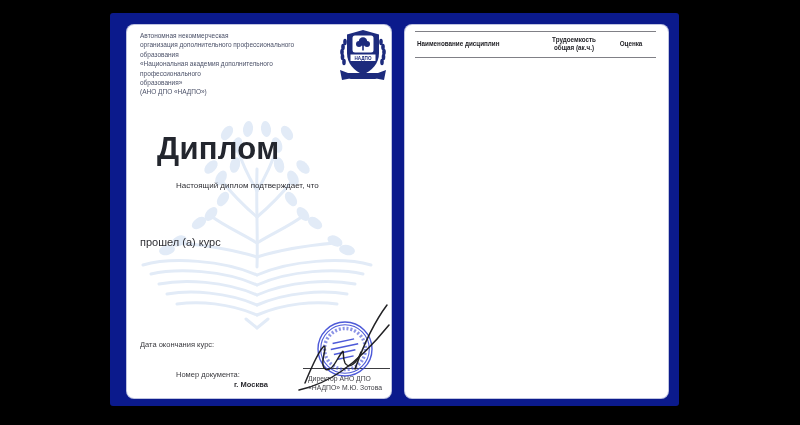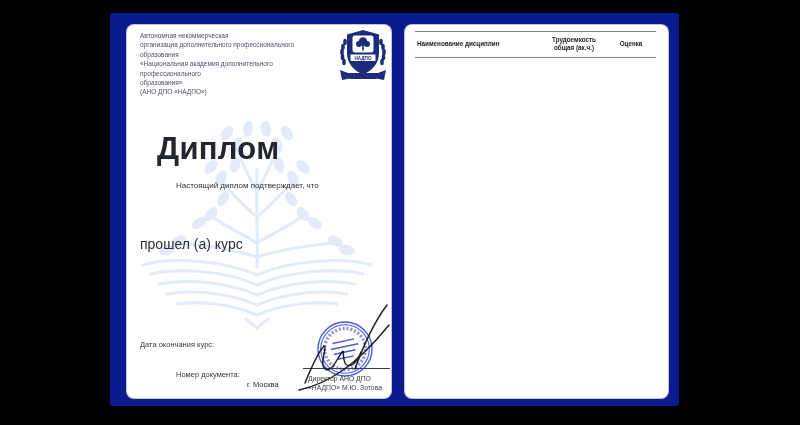--- a/index.html
+++ b/index.html
@@ -23,25 +23,25 @@
   .org-text { position:absolute; left:13px; top:6px; width:192px;
               font-size:6.5px; line-height:9.4px; color:#4b5168; z-index:2; }
   .org-text span { display:block; }
 
   .logo { position:absolute; right:1px; top:2px; width:54px; height:58px; z-index:2; }
 
   .diploma-title { position:absolute; left:30px; top:106px; font-size:31px;
                    font-weight:700; color:#23262e; letter-spacing:.3px; z-index:2; }
 
   .statement { position:absolute; left:13px; top:156px; font-size:8px; color:#2f2f34; z-index:2;margin-left:36px; }
-  .course-line { position:absolute; left:13px; top:211px; font-size:14px; color:#2f2f34; z-index:2; }
+  .course-line { position:absolute; left:13px; top:211px; font-size:11px; color:#2f2f34; z-index:2; }
 
   .date-label   { position:absolute; left:13px; top:315px; font-size:7.5px; color:#38383d; z-index:2; }
   .number-label { position:absolute; left:13px; top:345px; font-size:7.5px; color:#38383d; z-index:2;margin-left:36px; }
-  .city { position:absolute; left:120px; top:355px; font-size:7.5px; font-weight:400; color:#2b2b30; z-index:2; }
+  .city { position:absolute; left:107px; top:355px; font-size:7.5px; font-weight:700; color:#2b2b30; z-index:2; }
 
   .sig-line { position:absolute; left:176px; top:343px; width:87px; height:1px;
               background:#3c3c40; z-index:1; }
   .stamp-sign { position:absolute; left:170px; top:272px; width:94px; height:104px; z-index:2; }
   .director { position:absolute; left:181px; top:349px; font-size:6.8px; line-height:9px;
               color:#3e3e44; z-index:3; }
   .director span { display:block; }
 
   
   .table-head { position:absolute; left:10px; right:12px; top:6px;

